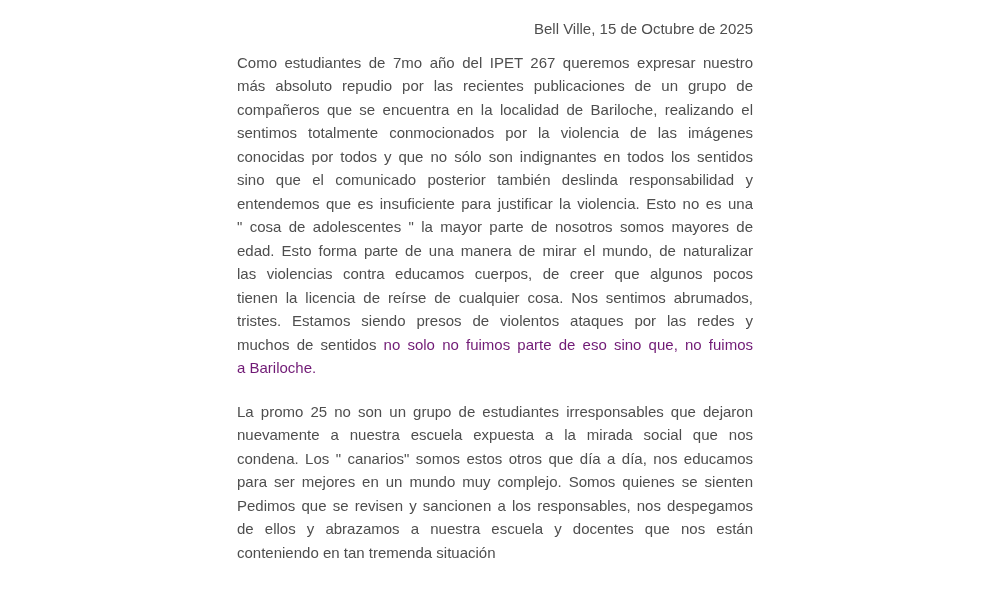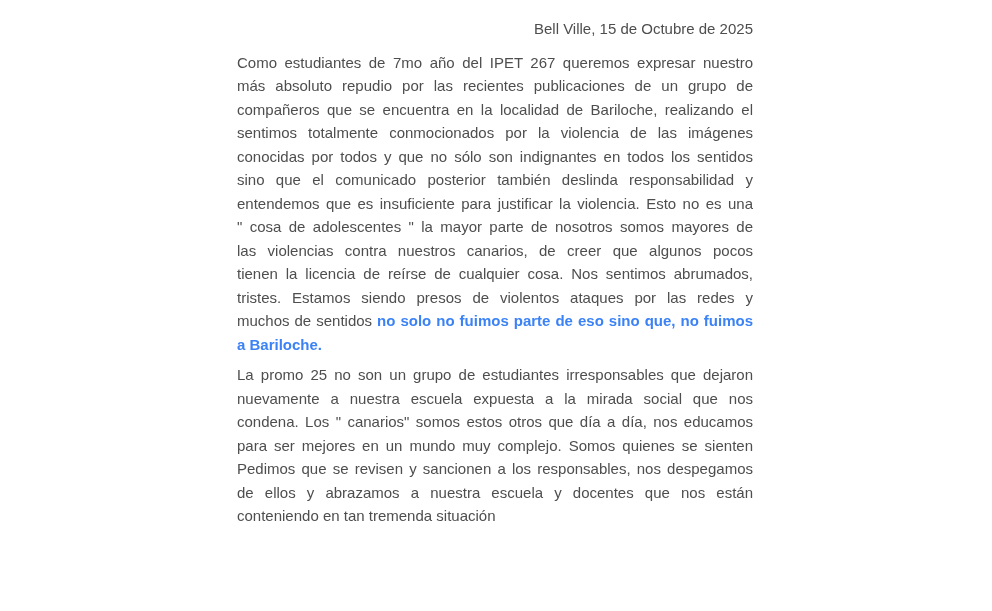--- a/index.html
+++ b/index.html
@@ -31,54 +31,55 @@
   .date-line {
     margin-top: 17px;
     line-height: 23.5px;
     text-align: right;
     white-space: nowrap;
   }
   .letter-body {
     margin-top: 10px;
   }
   .paragraph + .paragraph {
-    margin-top: 7px;
+    margin-top: 20px;
   }
   .line {
     line-height: 23.5px;
     height: 23.5px;
     overflow: hidden;
     text-align: justify;
     text-align-last: justify;
   }
   .line.last {
     text-align-last: left;
   }
   .seg.bold {
-    font-weight: 700;
-    color: #3b82f6;
+    font-weight: 400;
+    color: #701a75;
   }
 </style>
 </head>
 <body>
 
 <div class="page">
   <div class="document">
     <div class="date-line">Bell Ville, 15 de Octubre de 2025</div>
     <div class="letter-body">
         <div class="paragraph">
           <div class="line"><span class="seg">Como estudiantes de 7mo año del IPET 267 queremos expresar nuestro</span></div>
           <div class="line"><span class="seg">más absoluto repudio por las recientes publicaciones de un grupo de</span></div>
           <div class="line"><span class="seg">compañeros que se encuentra en la localidad de Bariloche, realizando el</span></div>
           <div class="line"><span class="seg">sentimos totalmente conmocionados por la violencia de las imágenes</span></div>
           <div class="line"><span class="seg">conocidas por todos y que no sólo son indignantes en todos los sentidos</span></div>
           <div class="line"><span class="seg">sino que el comunicado posterior también deslinda responsabilidad y</span></div>
           <div class="line"><span class="seg">entendemos que es insuficiente para justificar la violencia. Esto no es una</span></div>
           <div class="line"><span class="seg">" cosa de adolescentes " la mayor parte de nosotros somos mayores de</span></div>
-          <div class="line"><span class="seg">las violencias contra nuestros canarios, de creer que algunos pocos</span></div>
+          <div class="line"><span class="seg">edad. Esto forma parte de una manera de mirar el mundo, de naturalizar</span></div>
+          <div class="line"><span class="seg">las violencias contra educamos cuerpos, de creer que algunos pocos</span></div>
           <div class="line"><span class="seg">tienen la licencia de reírse de cualquier cosa. Nos sentimos abrumados,</span></div>
           <div class="line"><span class="seg">tristes. Estamos siendo presos de violentos ataques por las redes y</span></div>
           <div class="line"><span class="seg">muchos de sentidos </span><span class="seg bold">no solo no fuimos parte de eso sino que, no fuimos</span></div>
           <div class="line last"><span class="seg bold">a Bariloche.</span></div>
         </div>
         <div class="paragraph">
           <div class="line"><span class="seg">La promo 25 no son un grupo de estudiantes irresponsables que dejaron</span></div>
           <div class="line"><span class="seg">nuevamente a nuestra escuela expuesta a la mirada social que nos</span></div>
           <div class="line"><span class="seg">condena. Los " canarios" somos estos otros que día a día, nos educamos</span></div>
           <div class="line"><span class="seg">para ser mejores en un mundo muy complejo. Somos quienes se sienten</span></div>

